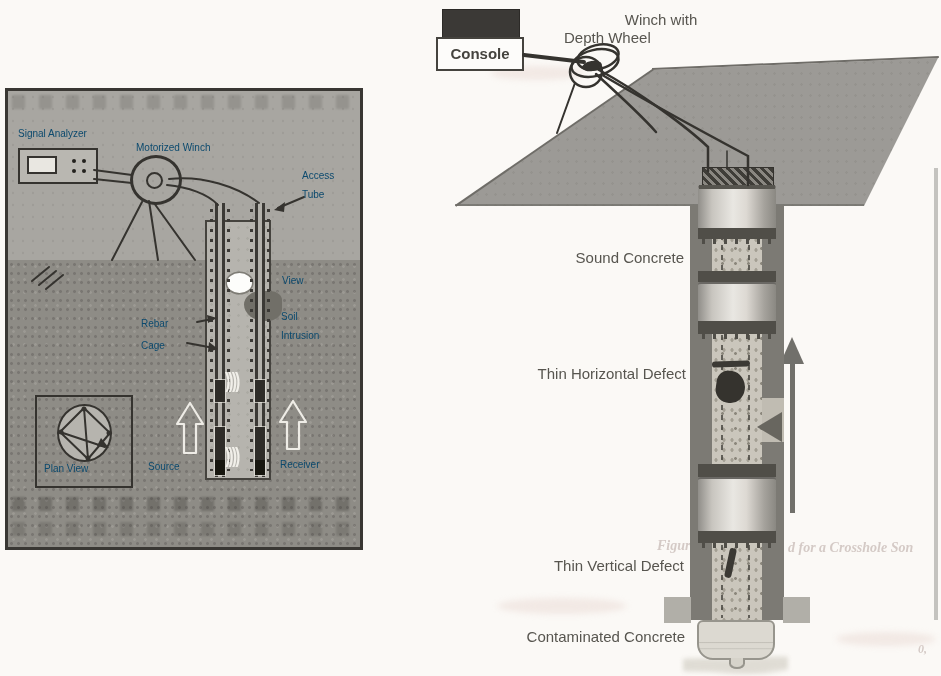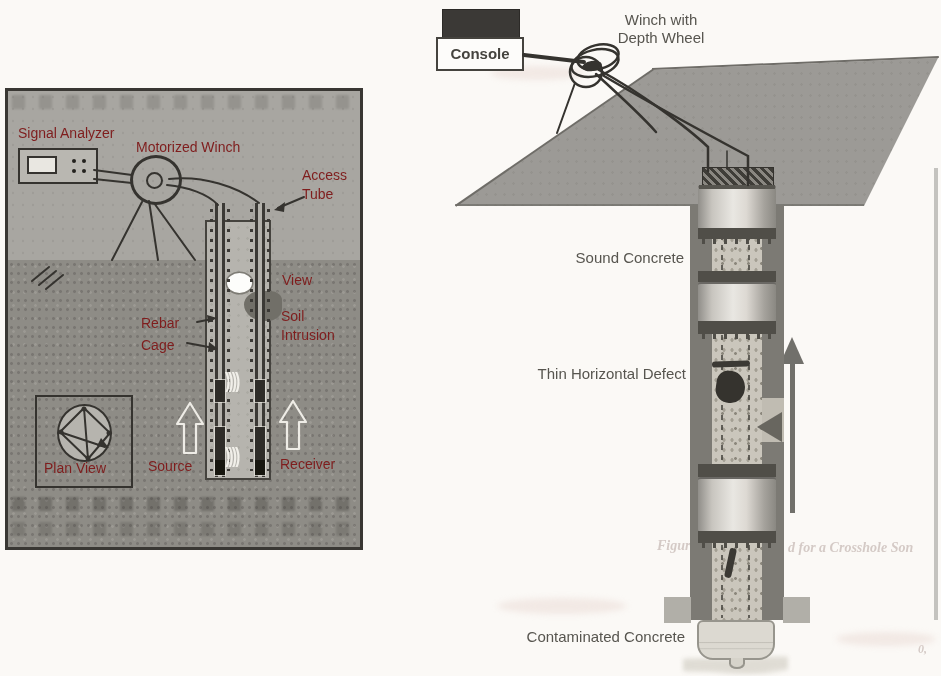--- a/index.html
+++ b/index.html
@@ -1,19 +1,19 @@
 <!DOCTYPE html>
 <html><head>
 <meta charset="utf-8">
 <style>
   html,body{margin:0;padding:0;background:#e8e6e2;}
   #page{position:relative;width:941px;height:676px;background:#fbf9f6;overflow:hidden;
         font-family:"Liberation Sans",sans-serif;}
   
-  .llabel{position:absolute;color:#7f1d1d;font-size:14px;line-height:17px;white-space:nowrap;z-index:9;}
+  .llabel{position:absolute;color:#0c4a6e;font-size:10px;line-height:17px;white-space:nowrap;z-index:9;}
   .rlabel{position:absolute;color:#57554f;font-size:15px;line-height:17px;white-space:nowrap;z-index:9;}
   
   #leftbox{position:absolute;left:5px;top:88px;width:358px;height:462px;border:3px solid #393733;
            box-sizing:border-box;overflow:hidden;background:#a8a6a1;}
   #lsky{position:absolute;left:0;top:0;right:0;height:169px;background:#a8a6a1;
         background-image:radial-gradient(rgba(70,68,62,.10) 1px,transparent 1.4px);background-size:10px 12px;}
   #lground{position:absolute;left:0;top:169px;right:0;bottom:0;background:#8e8c86;
         background-image:radial-gradient(rgba(45,43,40,.22) 1px,transparent 1.6px),
                          radial-gradient(rgba(235,233,226,.14) 1px,transparent 1.5px);
         background-size:7px 9px,11px 13px;}
@@ -242,18 +242,19 @@
       <path d="M575,83 L557,133" stroke-width="2"></path>
       <path d="M599,70 C640,92 688,128 708,147 L708,171" stroke-width="2.5"></path>
       <path d="M604,76 C648,102 718,140 748,156 L748,185" stroke-width="2.5"></path>
       <path d="M596,74 C618,94 642,116 656,132" stroke-width="2.5"></path>
       <path d="M727,151 L727,169" stroke-width="1.5"></path>
     </g>
     <ellipse cx="592" cy="66" rx="10" ry="5" fill="#35332f" transform="rotate(-10 592 66)"></ellipse>
   </svg>
 
   <div class="rlabel" style="left:596px;top:11px;width:130px;text-align:center;">Winch with</div>
-  <div class="rlabel" style="left:596px;top:29px;width:130px;text-align:center;">Depth Wheel</div>
+  <div class="rlabel" style="left:564px;top:29px;width:130px;text-align:left;">Depth Wheel</div>
   <div class="rlabel" style="left:524px;top:249px;width:160px;text-align:right;">Sound Concrete</div>
   <div class="rlabel" style="left:504px;top:365px;width:182px;text-align:right;">Thin Horizontal Defect</div>
+  <div class="rlabel" style="left:504px;top:557px;width:180px;text-align:right;">Thin Vertical Defect</div>
   <div class="rlabel" style="left:478px;top:628px;width:207px;text-align:right;">Contaminated Concrete</div>
 
 </div>
 
 </body></html>

